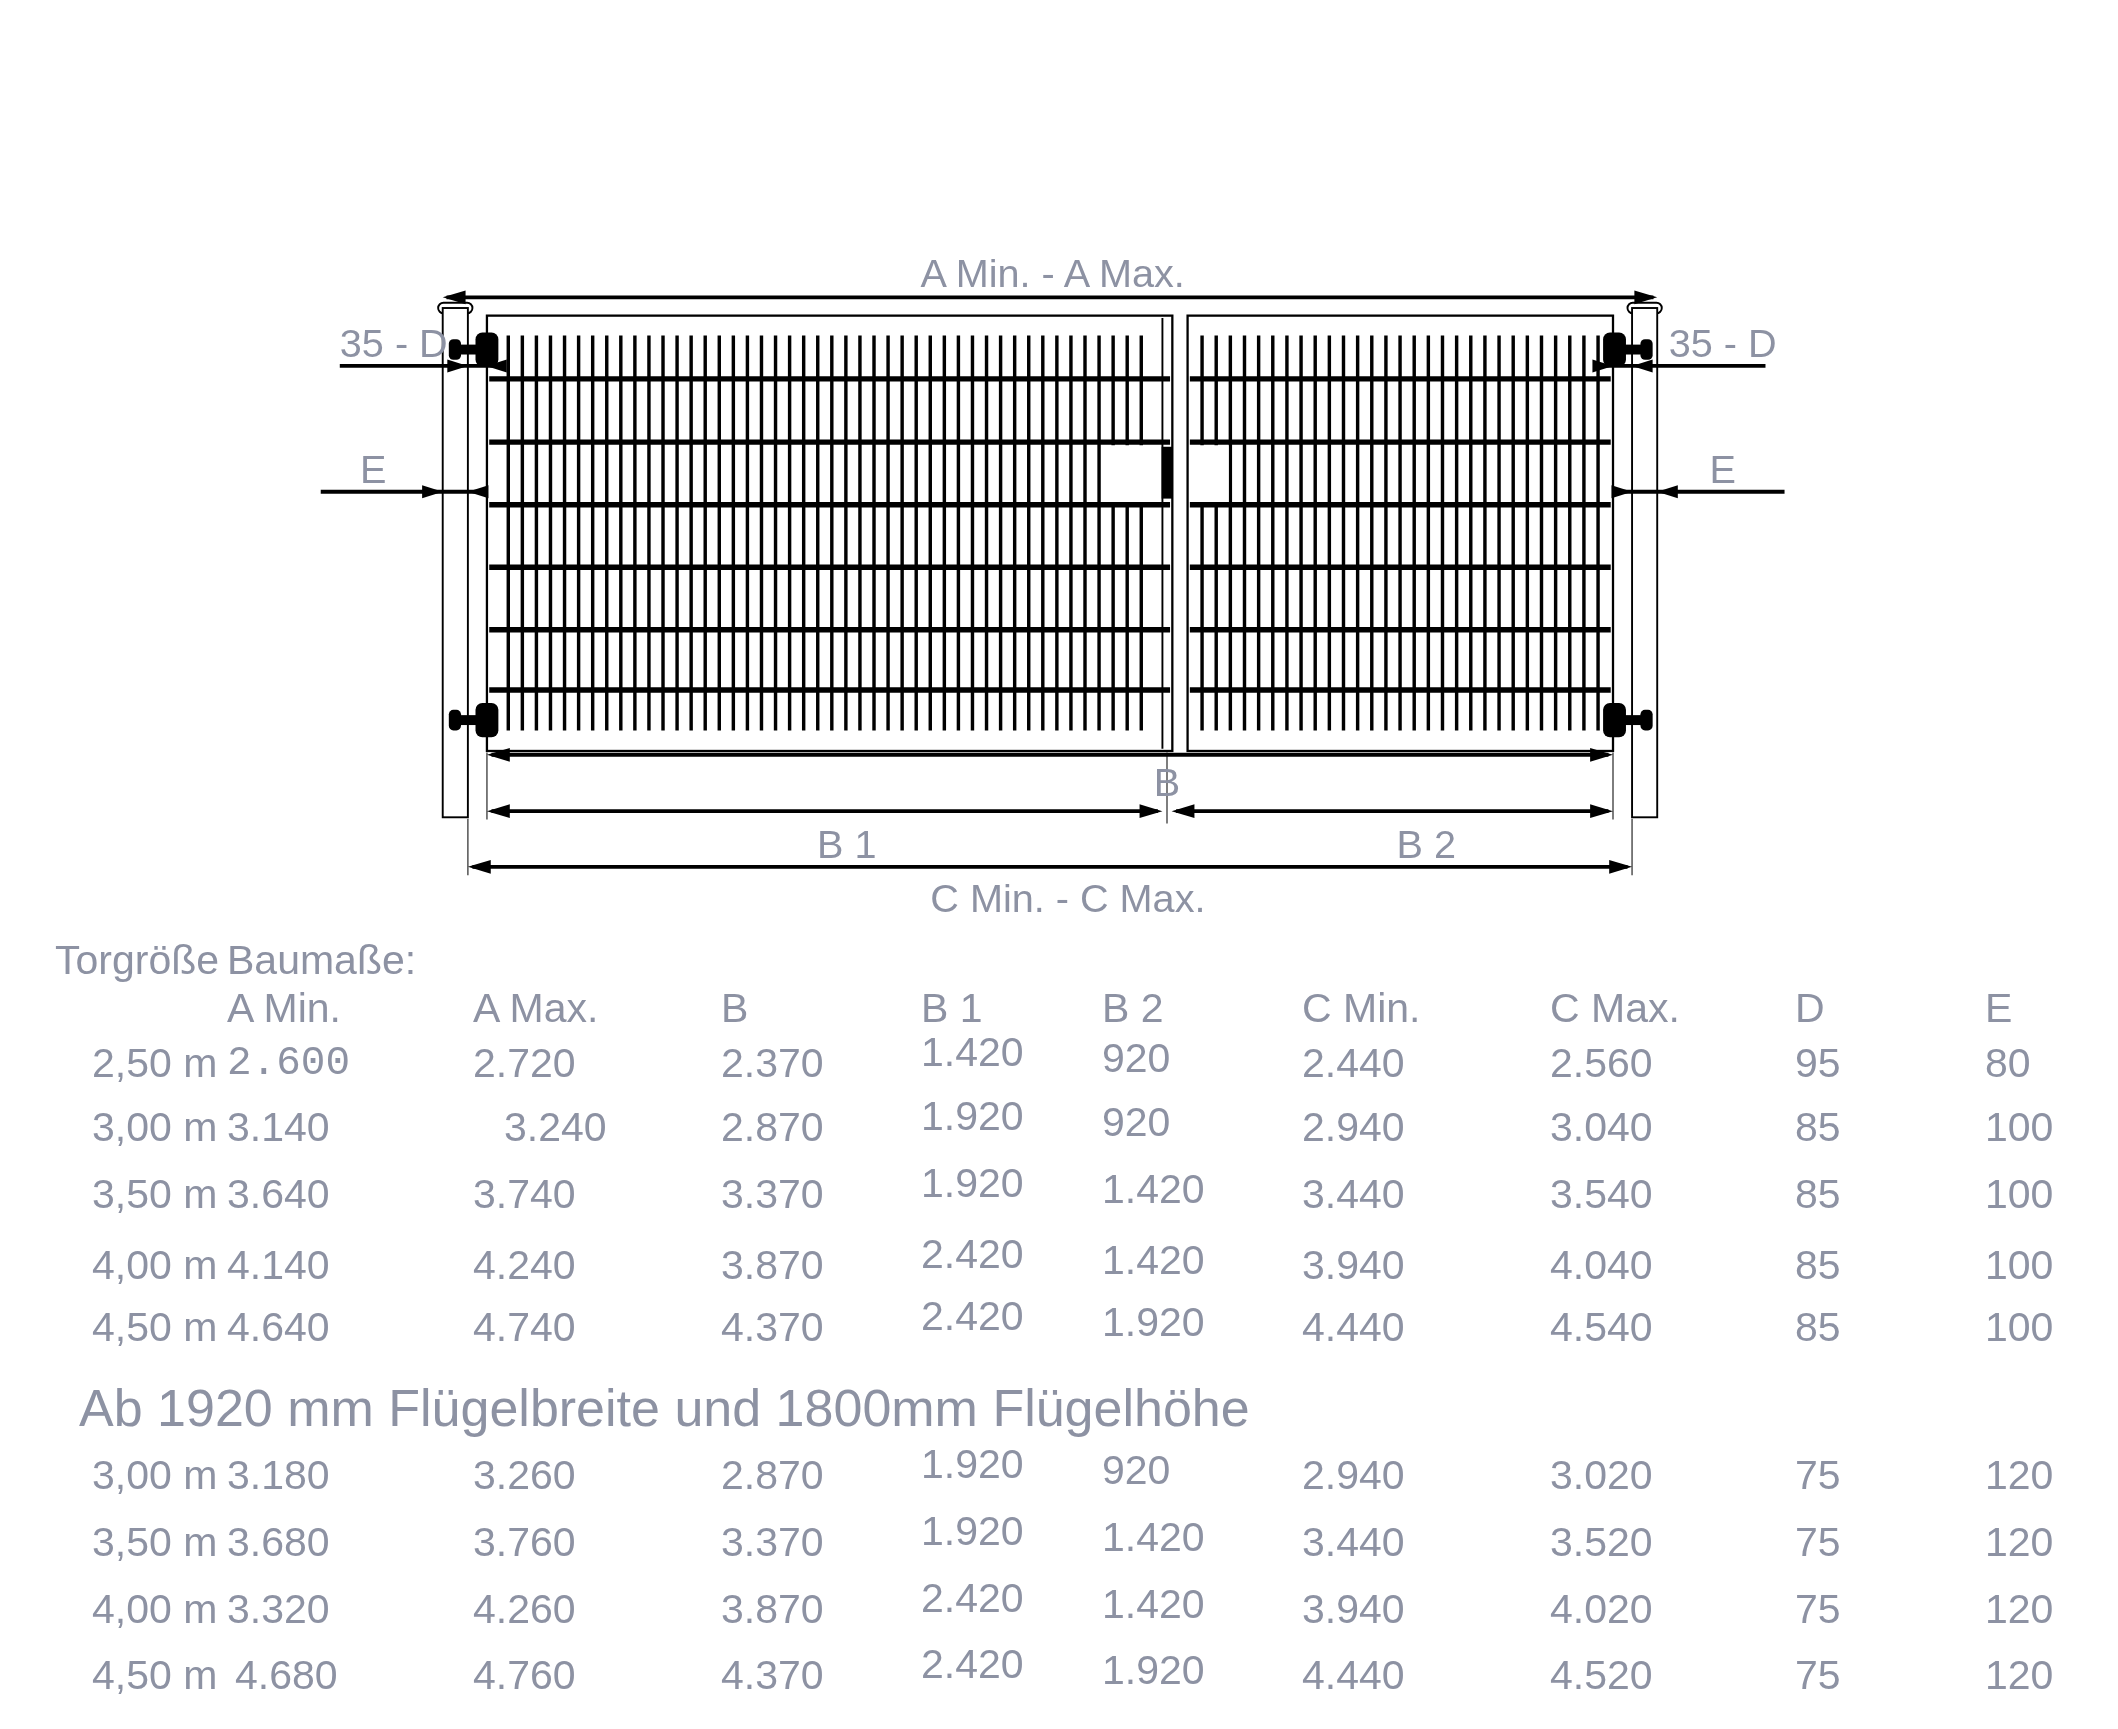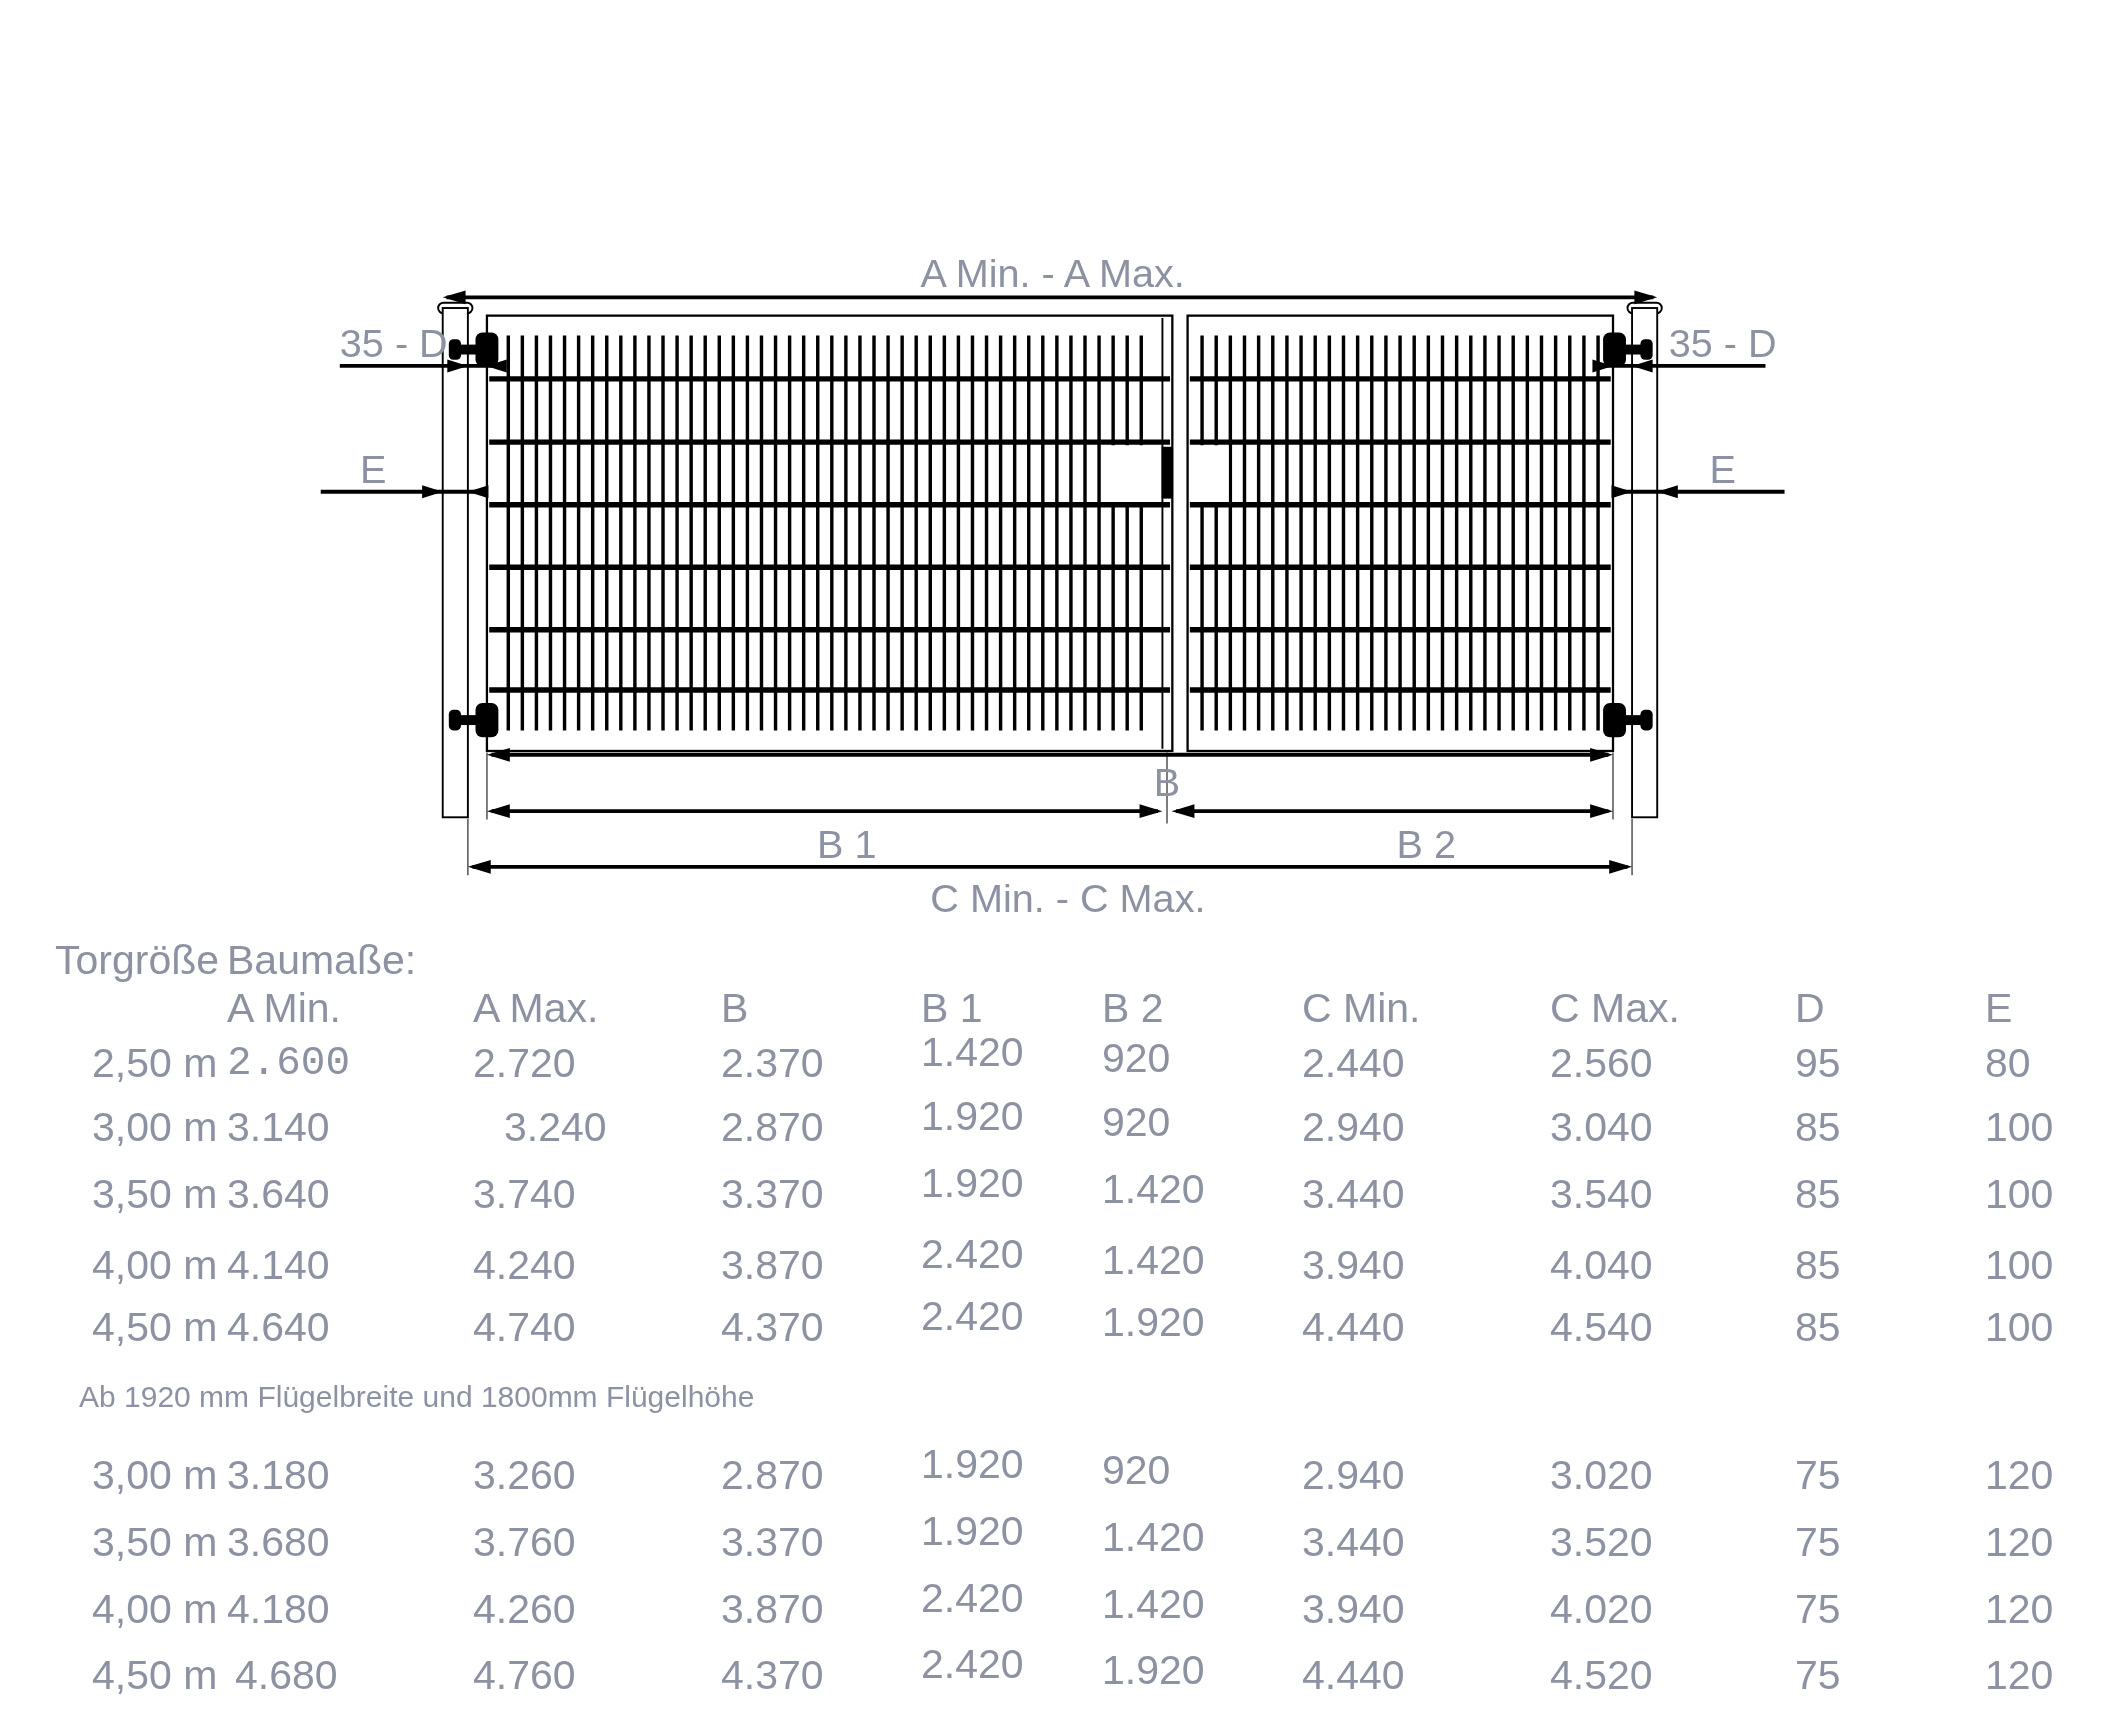--- a/index.html
+++ b/index.html
@@ -4,21 +4,21 @@
 <style>
   html,body{margin:0;padding:0;background:#ffffff;}
   #page{position:relative;width:2119px;height:1730px;background:#fff;overflow:hidden;
         font-family:"Liberation Sans",sans-serif;}
   .title-line{position:absolute;left:0;right:0;text-align:center;font-size:47px;
               color:#8d92a3;font-weight:400;letter-spacing:0px;}
   #diagram{position:absolute;left:0;top:0;}
   svg text{font-family:"Liberation Sans",sans-serif;fill:#8d92a3;font-size:52px;}
   .cell,.hcell{position:absolute;font-size:41px;color:#8d92a3;white-space:nowrap;line-height:1;}
   .row{position:absolute;left:0;width:2119px;height:53px;}
-  .note{position:absolute;font-size:30px;color:#8d92a3;white-space:nowrap;line-height:1;}
+  .note{position:absolute;font-size:52px;color:#8d92a3;white-space:nowrap;line-height:1;}
 </style>
 </head>
 <body>
 
 <div id="page">
 
 
   <svg id="diagram" width="2119" height="953" viewBox="0 0 2778 1250">
 
     <rect x="574" y="397" width="45" height="14" rx="7" fill="#fff" stroke="#000" stroke-width="2.5"></rect>
@@ -296,21 +296,21 @@
           <span class="cell" style="left: 721px; top: 0px;">3.370</span>
           <span class="cell" style="left: 921px; top: -10.7px;">1.920</span>
           <span class="cell" style="left: 1102px; top: -4.6px;">1.420</span>
           <span class="cell" style="left: 1302px; top: 0px;">3.440</span>
           <span class="cell" style="left: 1550px; top: 0px;">3.520</span>
           <span class="cell" style="left: 1795px; top: 0px;">75</span>
           <span class="cell" style="left: 1985px; top: 0px;">120</span>
         </div>
         <div class="row" style="top: 1589px;">
           <span class="cell" style="left: 92px; top: 0px;">4,00 m</span>
-          <span class="cell" style="left: 227px; top: 0px;">4.180</span>
+          <span class="cell" style="left: 227px; top: 0px;">3.320</span>
           <span class="cell" style="left: 473px; top: 0px;">4.260</span>
           <span class="cell" style="left: 721px; top: 0px;">3.870</span>
           <span class="cell" style="left: 921px; top: -10.7px;">2.420</span>
           <span class="cell" style="left: 1102px; top: -4.6px;">1.420</span>
           <span class="cell" style="left: 1302px; top: 0px;">3.940</span>
           <span class="cell" style="left: 1550px; top: 0px;">4.020</span>
           <span class="cell" style="left: 1795px; top: 0px;">75</span>
           <span class="cell" style="left: 1985px; top: 0px;">120</span>
         </div>
         <div class="row" style="top: 1655px;">

